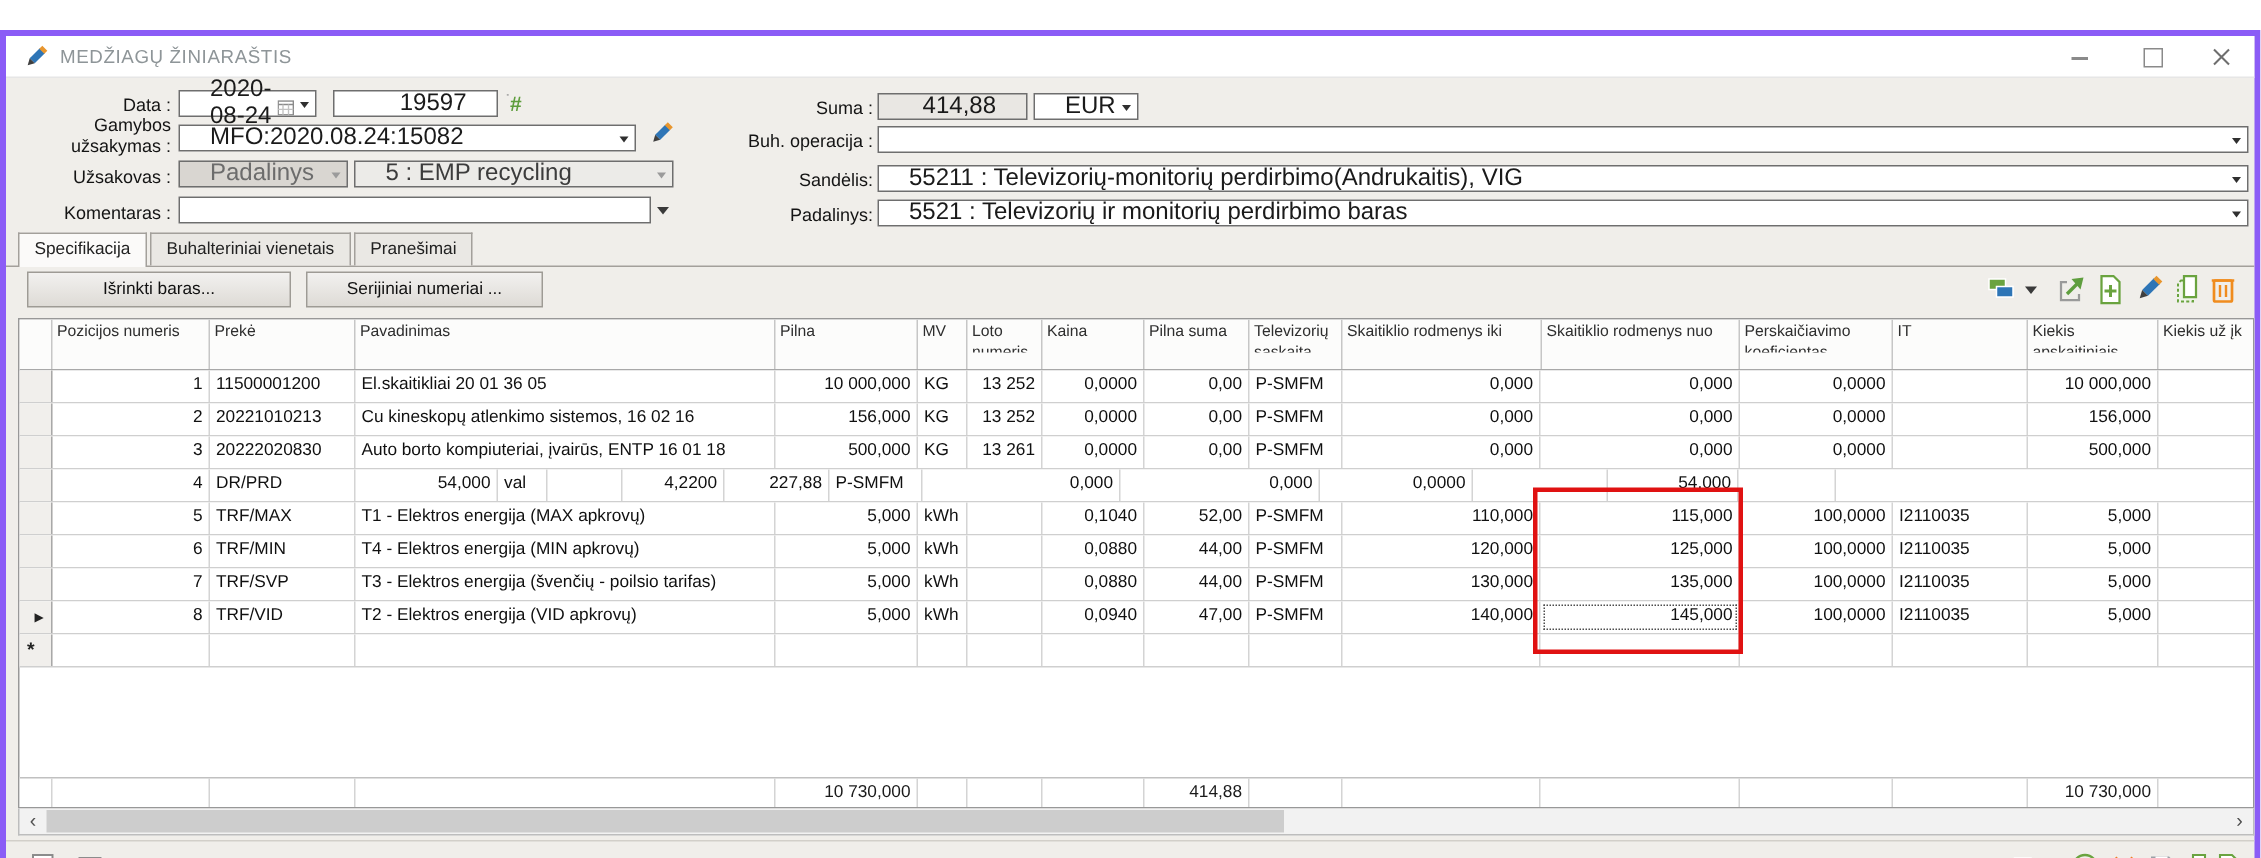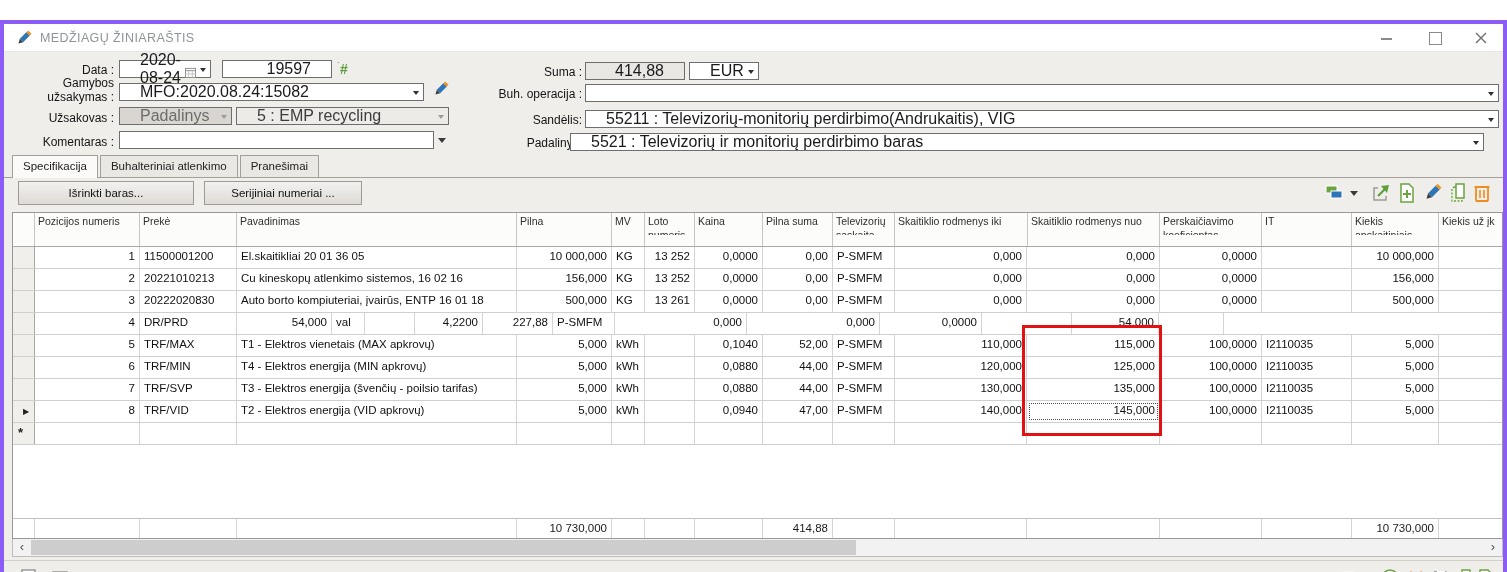--- a/index.html
+++ b/index.html
@@ -156,29 +156,29 @@
     <span class="dd"></span>
   </div>
 
   <div class="lbl" style="left:430px;top:89px;width:148px;">Sandėlis:</div>
   <div class="inp combo" style="left:581px;top:86px;width:914px;">
     <span>55211 : Televizorių-monitorių perdirbimo(Andrukaitis), VIG</span>
     <span class="dd"></span>
   </div>
 
   <div class="lbl" style="left:430px;top:112px;width:148px;">Padalinys:</div>
-  <div class="inp combo" style="left:566px;top:109px;width:914px;">
+  <div class="inp combo" style="left:581px;top:109px;width:914px;">
     <span>5521 : Televizorių ir monitorių perdirbimo baras</span>
     <span class="dd"></span>
   </div>
 
   <div class="tabline"></div>
   <div class="tabstrip">
     <div class="tab active">Specifikacija</div>
-    <div class="tab">Buhalteriniai atlenkimo</div>
+    <div class="tab">Buhalteriniai vienetais</div>
     <div class="tab">Pranešimai</div>
   </div>
 
   <div class="vbtn" style="left:14px;width:176px;">Išrinkti baras...</div>
   <div class="vbtn" style="left:200px;width:158px;">Serijiniai numeriai ...</div>
 
   <span class="tb-icon" style="left:1320px;">
     <svg width="20" height="20" viewBox="0 0 20 20">
         <rect x="2" y="4" width="11" height="7" fill="#6aa33f" stroke="#fff"></rect>
         <rect x="7" y="9" width="11" height="7" fill="#2e75b6" stroke="#fff"></rect>
@@ -341,21 +341,21 @@
         <div class="gcell right" style="width: 133px;">0,000</div>
         <div class="gcell right" style="width: 102px;">0,0000</div>
         <div class="gcell left" style="width: 90px;"></div>
         <div class="gcell right" style="width: 87px;">54,000</div>
         <div class="gcell left" style="width: 65px;"></div>
       </div>
       <div class="grow" style="top: 122px;">
         <div class="gcell center sel" style="width: 22px;"></div>
         <div class="gcell right" style="width: 105px;">5</div>
         <div class="gcell left" style="width: 97px;">TRF/MAX</div>
-        <div class="gcell left" style="width: 280px;">T1 - Elektros vienetais (MAX apkrovų)</div>
+        <div class="gcell left" style="width: 280px;">T1 - Elektros energija (MAX apkrovų)</div>
         <div class="gcell right" style="width: 95px;">5,000</div>
         <div class="gcell left" style="width: 33px;">kWh</div>
         <div class="gcell right" style="width: 50px;"></div>
         <div class="gcell right" style="width: 68px;">0,1040</div>
         <div class="gcell right" style="width: 70px;">52,00</div>
         <div class="gcell left" style="width: 62px;">P-SMFM</div>
         <div class="gcell right" style="width: 132px;">110,000</div>
         <div class="gcell right" style="width: 133px;">115,000</div>
         <div class="gcell right" style="width: 102px;">100,0000</div>
         <div class="gcell left" style="width: 90px;">I2110035</div>

